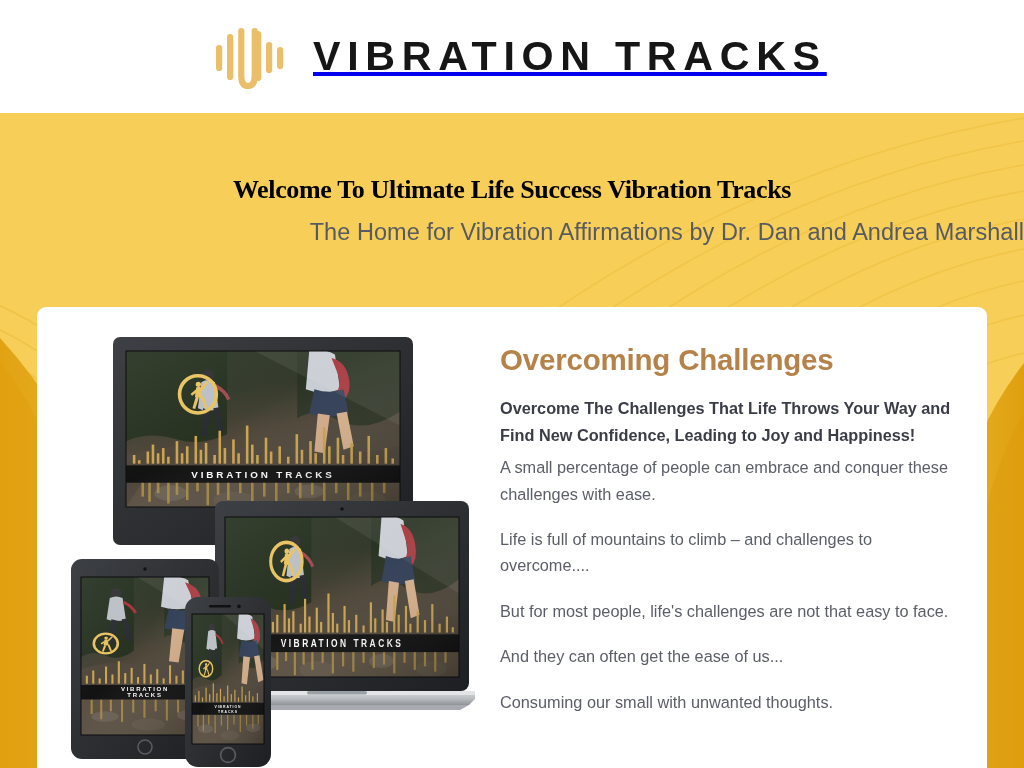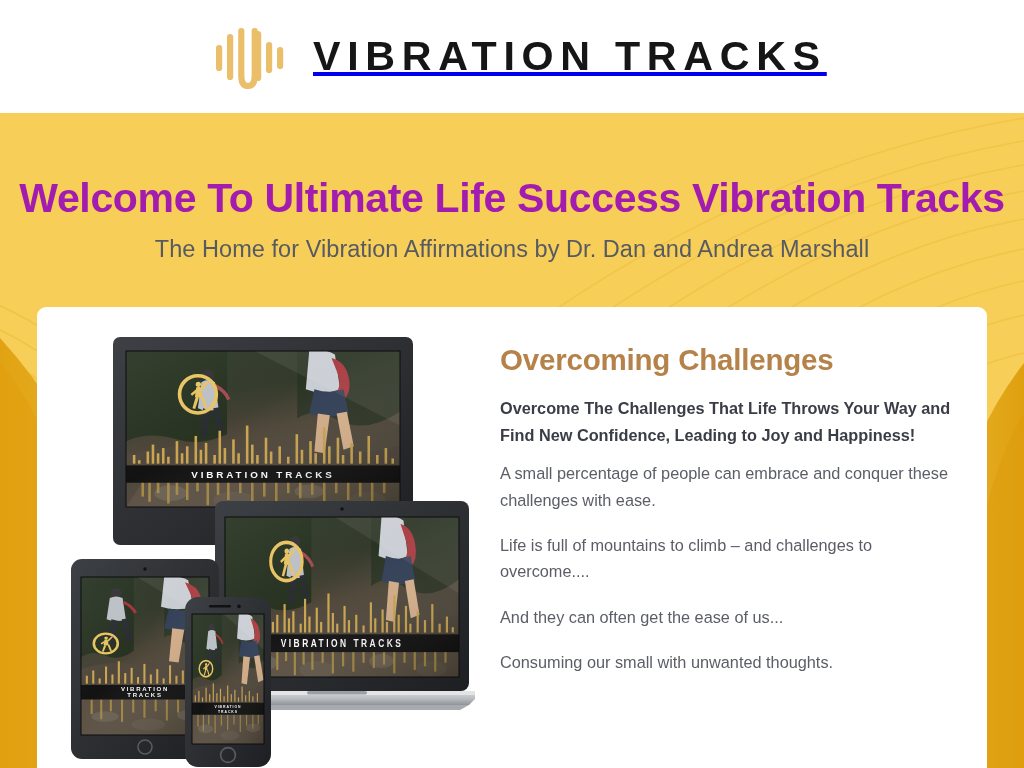--- a/index.html
+++ b/index.html
@@ -73,34 +73,36 @@
   }
   .hero-text {
     position: absolute;
     top: 0; left: 0;
     width: 1024px;
     text-align: center;
     z-index: 3;
     padding-top: 62px;
   }
   .hero-title {
-    font-size: 41px;
+    font-size: 26px;
     font-weight: 700;
-    color: #a21caf;
+    color: #000000;
     letter-spacing: -0.35px;
     line-height: 1.14;
     white-space: nowrap;
+    font-family: Liberation Serif, serif;
   }
   .hero-sub {
     margin-top: 14px;
     font-size: 23.5px;
     font-weight: 400;
     color: #575a63;
     letter-spacing: 0.05px;
     white-space: nowrap;
+    text-align: right;
   }
 
   
   .content-card {
     position: absolute;
     top: 307px;
     left: 37px;
     width: 950px;
     height: 461px;
     background: #ffffff;
@@ -144,21 +146,21 @@
     letter-spacing: -0.2px;
     line-height: 1.1;
     margin-bottom: 19px;
   }
   .copy-lead {
     font-size: 16.3px;
     font-weight: 700;
     color: #3A3D46;
     line-height: 1.62;
     width: 462px;
-    margin-bottom: 12px;
+    margin-bottom: 6px;
   }
   .copy-para {
     font-size: 16.3px;
     font-weight: 400;
     color: #5b5e67;
     line-height: 1.62;
     width: 462px;
     margin-bottom: 19px;
   }
 </style>
@@ -512,20 +514,21 @@
             <circle cx="173" cy="422" r="7.4" fill="none" stroke="#585c61" stroke-width="1.7"></circle>
           </g>
         </svg>
       </div>
 
       <div class="copy-col">
         <h2 class="copy-title">Overcoming Challenges</h2>
         <p class="copy-lead">Overcome The Challenges That Life Throws Your Way and Find New Confidence, Leading to Joy and Happiness!</p>
         <p class="copy-para">A small percentage of people can embrace and conquer these challenges with ease.</p>
         <p class="copy-para">Life is full of mountains to climb – and challenges to overcome....</p>
+        <p class="copy-para">But for most people, life's challenges are not that easy to face.</p>
         <p class="copy-para">And they can often get the ease of us...</p>
         <p class="copy-para">Consuming our small with unwanted thoughts.</p>
       </div>
 
     </div>
   </section>
 
 </div>
 
 </body></html>

